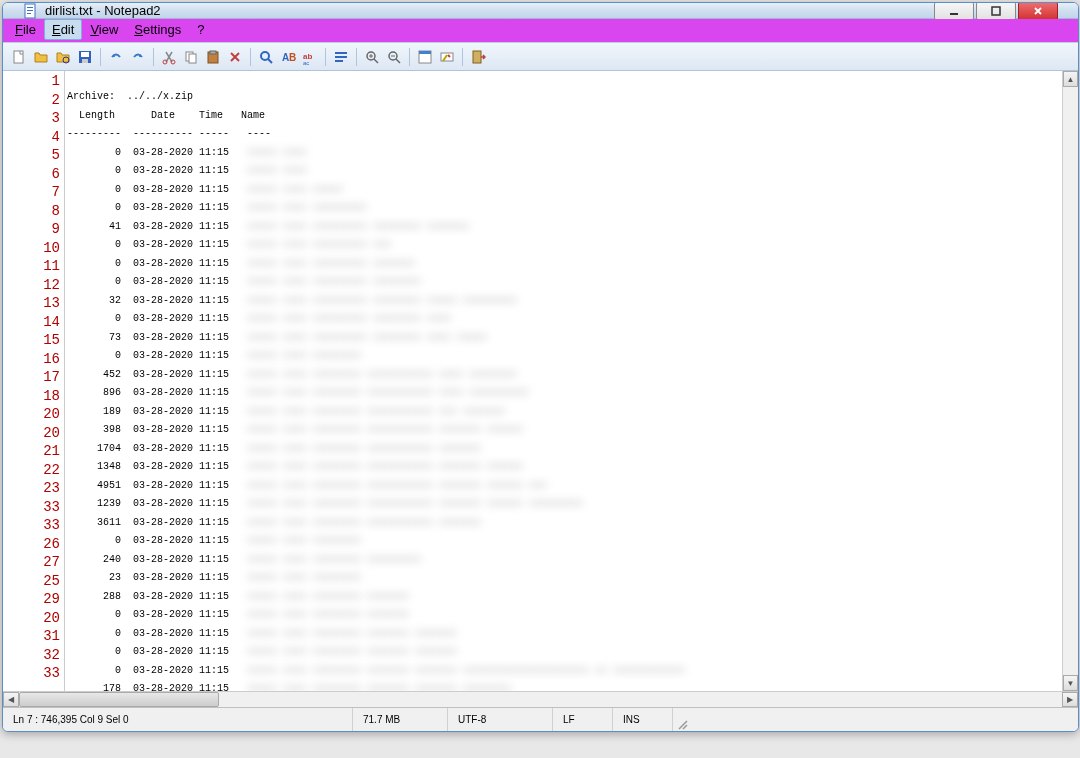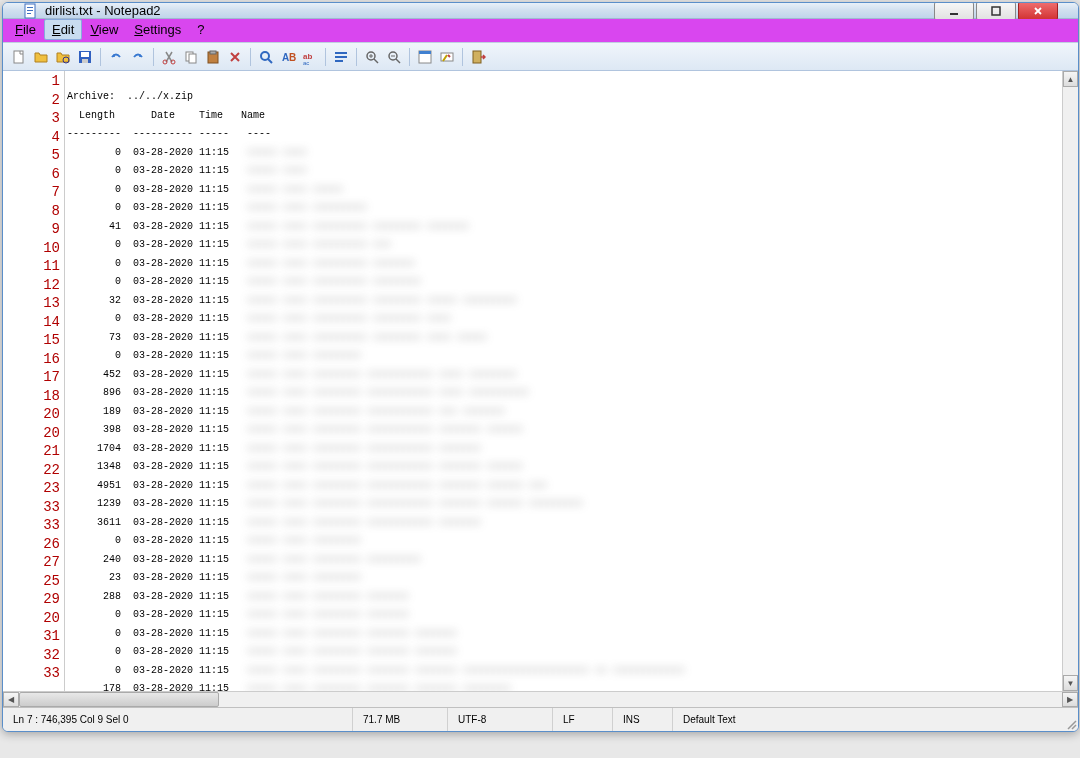--- a/index.html
+++ b/index.html
@@ -463,20 +463,19 @@
     </div>
     <div class="hscroll-btn">▶</div>
   </div>
 
   <div class="statusbar">
     <div class="status-cell pos">Ln 7 : 746,395   Col 9   Sel 0</div>
     <div class="status-cell sz">71.7 MB</div>
     <div class="status-cell enc">UTF-8</div>
     <div class="status-cell eol">LF</div>
     <div class="status-cell ins">INS</div>
-    <div class="status-cell type">Default Text</div>
     <div class="resize-grip">
       <svg viewBox="0 0 16 16">
           <path d="M14 6 L6 14 M14 10 L10 14 M14 14 L14 14" stroke="#999" stroke-width="1.5"></path>
         </svg>
     </div>
   </div>
 </div>
 
 </body></html>

